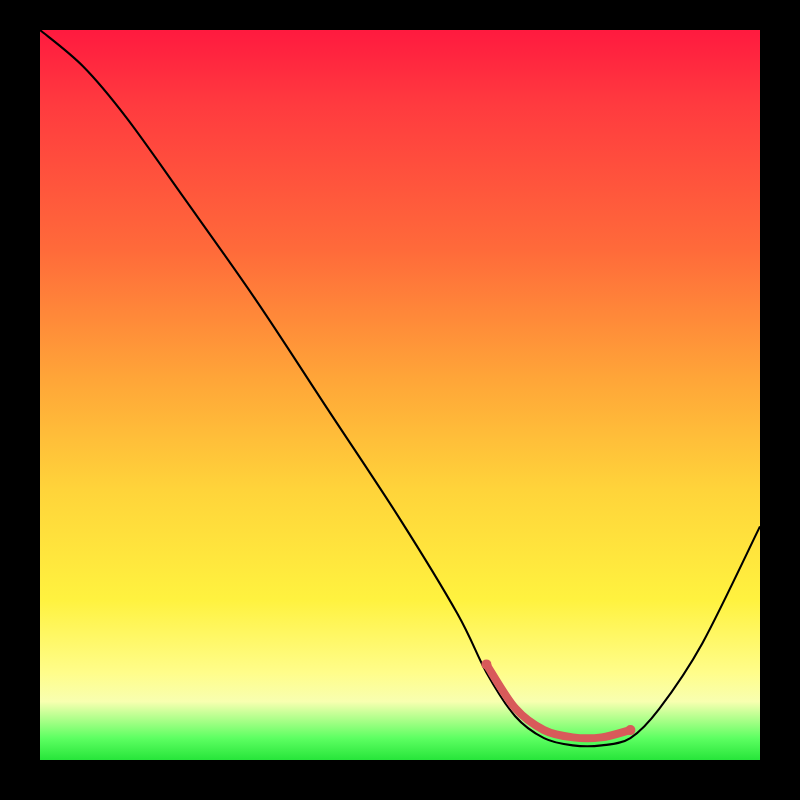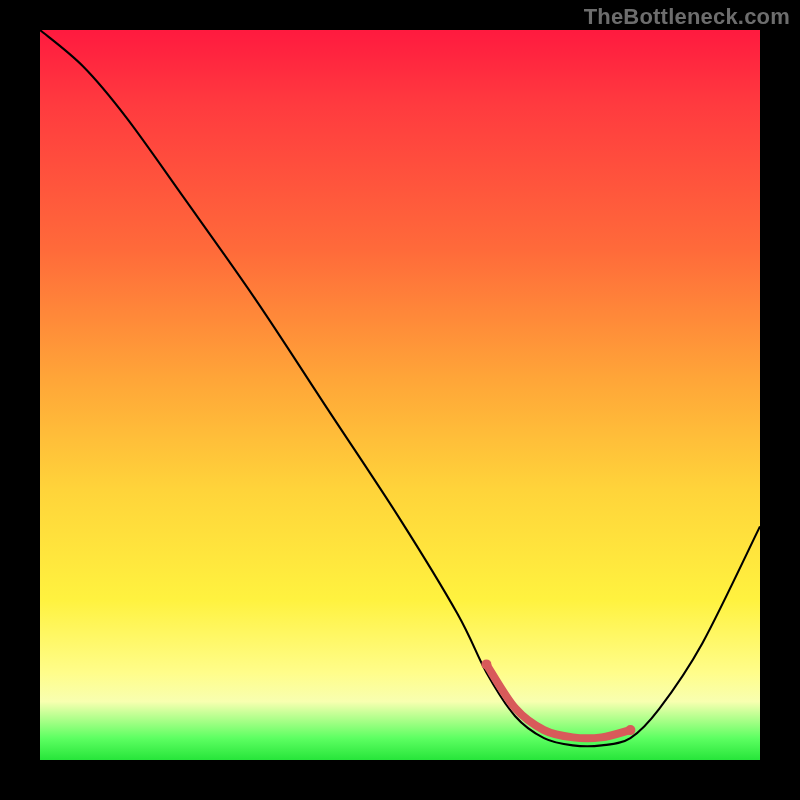--- a/index.html
+++ b/index.html
@@ -68,21 +68,20 @@
     stroke-linecap: round;
   }
   .red-dot {
     fill: #d85a5a;
   }
 </style>
 </head>
 <body>
 
 <div class="frame">
-  <div class="watermark">TheBottleneck.com</div>
 
   <div class="plot">
     <svg class="curve" viewBox="0 0 720 730" preserveAspectRatio="none">
 
       <path class="curve-path" d="M 0,0 C 7.199999999999999,6.083333333333333 28.799999999999997,21.9 43.199999999999996,36.5 C 57.599999999999994,51.1 69.6,65.70000000000003 86.39999999999999,87.60000000000002 C 103.19999999999999,109.50000000000001 122.39999999999999,137.48333333333332 144,167.89999999999998 C 165.6,198.31666666666663 192,234.8166666666667 216,270.1 C 240,305.3833333333334 264,343.1 288,379.6 C 312,416.1 338.4,455.03333333333336 360,489.1 C 381.6,523.1666666666667 403.2,558.45 417.59999999999997,584 C 431.99999999999994,609.55 436.79999999999995,625.3666666666667 446.4,642.4 C 456,659.4333333333333 465.6,675.25 475.20000000000005,686.2 C 484.80000000000007,697.1500000000001 494.4,703.2333333333333 503.99999999999994,708.1 C 513.5999999999999,712.9666666666667 523.1999999999999,714.1833333333333 532.8,715.4 C 542.4,716.6166666666667 552,716.6166666666667 561.6,715.4 C 571.2,714.1833333333333 580.8,714.1833333333334 590.4,708.1 C 600,702.0166666666667 607.2,694.7166666666667 619.2,678.9 C 631.2,663.0833333333333 645.6,643.6166666666667 662.4,613.2 C 679.1999999999999,582.7833333333334 710.4,515.8666666666667 720,496.4"></path>
 
       <path class="red-segment" d="M 446.4,634.4 C 451.2,641.7 465.6,667.25 475.20000000000005,678.2 C 484.80000000000007,689.1500000000001 494.4,695.2333333333333 503.99999999999994,700.1 C 513.5999999999999,704.9666666666667 523.1999999999999,706.1833333333333 532.8,707.4 C 542.4,708.6166666666667 552,708.6166666666667 561.6,707.4 C 571.2,706.1833333333333 585.6,701.3166666666667 590.4,700.1"></path>
 
       <circle class="red-dot" r="5" cx="446.4" cy="634.4"></circle>
       <circle class="red-dot" r="5" cx="590.4" cy="700.1"></circle>

